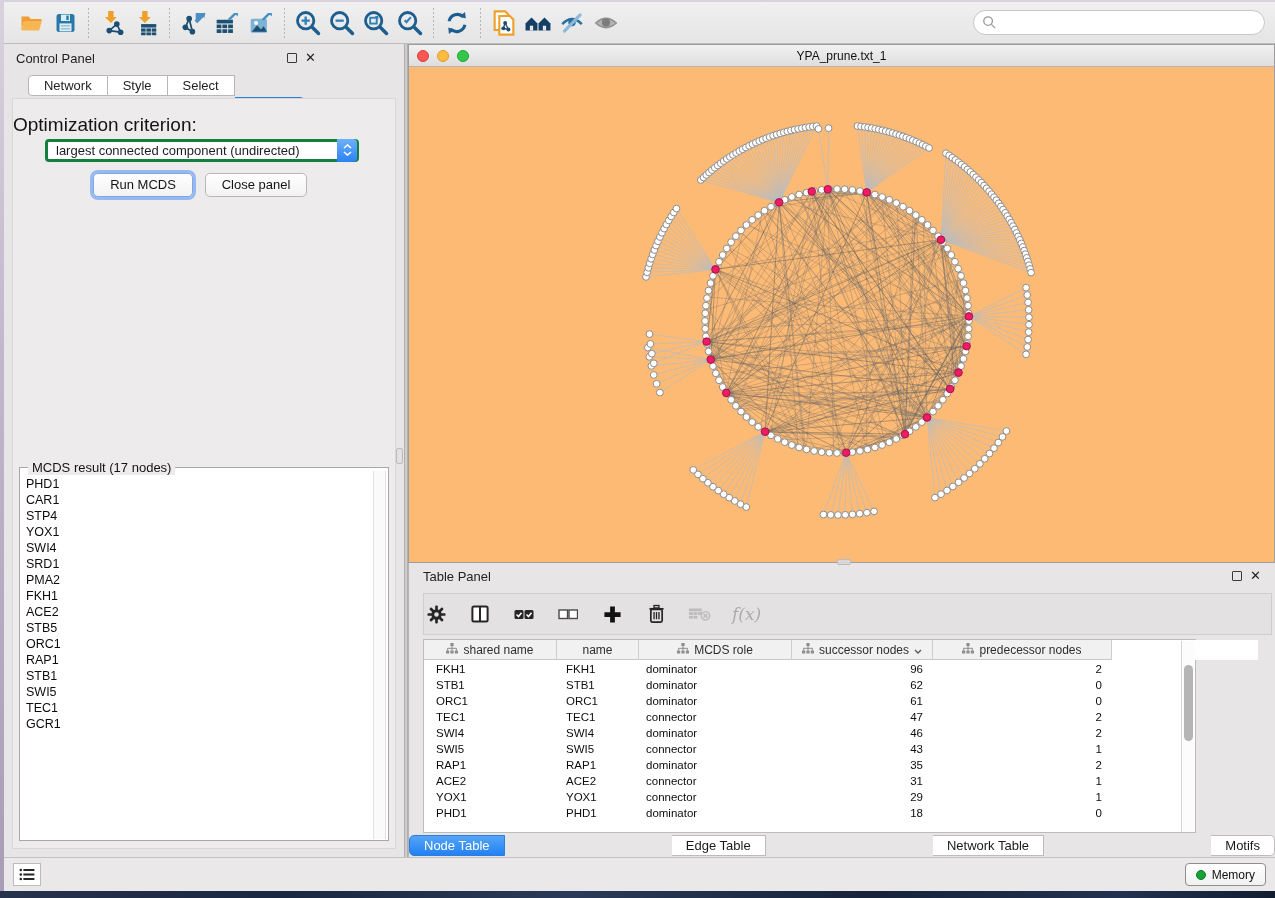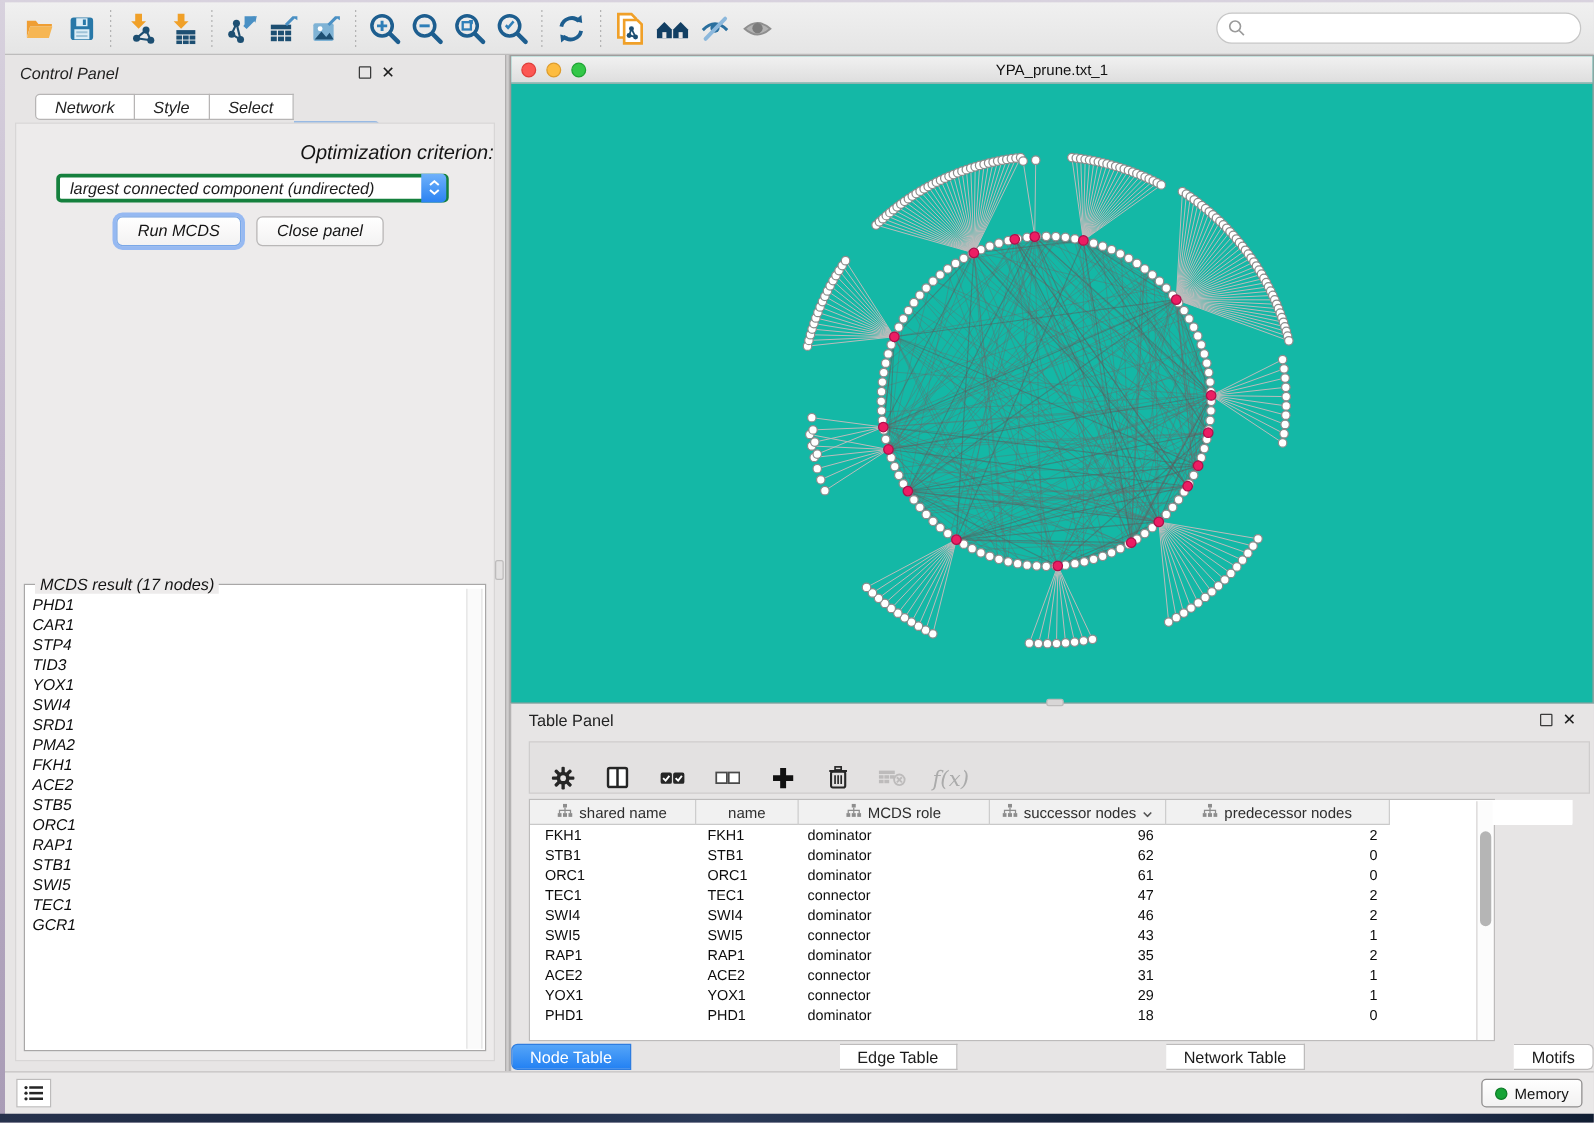--- a/index.html
+++ b/index.html
@@ -19,37 +19,37 @@
     display:flex; align-items:center; padding:0 10px; }
   .tb-btn { width:34px; height:32px; display:flex; align-items:center; justify-content:center; flex:0 0 auto; }
   .tb-sep { width:1px; height:30px; margin:0 6px; flex:0 0 auto;
     background:repeating-linear-gradient(180deg,#b4b4b4 0 2px,transparent 2px 4px); }
   .search-wrap { margin-left:auto; position:relative; }
   .search-input { width:292px; height:25px; border:1px solid #c6c6c6; border-radius:13px;
     background:#fff; padding:0 10px 0 28px; font-size:12px; outline:none; }
   .search-icon { position:absolute; left:9px; top:5px; }
 
   
-  .control-panel { position:absolute; left:0; top:42px; width:324px; height:813px; background:#e7e5e5;font-style:italic; }
+  .control-panel { position:absolute; left:0; top:42px; width:324px; height:813px; background:#e7e5e5; }
   .cp-header { position:absolute; left:0; top:0; width:100%; height:28px; display:flex; align-items:center; padding:0 12px; }
   .panel-title { font-size:13px; color:#222; }
   .win-btns { margin-left:auto; display:flex; align-items:center; gap:8px; }
   .float-icon { width:10px; height:10px; border:1.6px solid #3a3a3a; border-radius:1px; display:inline-block; }
   .close-icon { font-size:13px; font-weight:bold; color:#1d1d1d; line-height:10px; }
 
   .seg-tabs { position:absolute; left:0; top:31px; width:100%; display:flex; justify-content:center; }
   .seg-tab { height:21px; line-height:19px; padding:0 15px; background:#fff; border:1px solid #b7b5b5;
     border-left:none; font-size:13px; color:#222; }
   .seg-tab:first-child { border-left:1px solid #b7b5b5; border-radius:4px 0 0 4px; }
   .seg-tab:last-child { border-radius:0 4px 4px 0;margin-top:22px; }
   .seg-tab.active { background:linear-gradient(#55a5f8,#2381f3); color:#fff; border-color:#2e7de0; }
 
   .cp-content { position:absolute; left:8px; top:54px; width:384px; height:751px;
     background:#edebeb; border:1px solid #d8d6d6; }
-  .opt-label { position:absolute; left:0; top:15px; width:100%; text-align:right; font-size:16px; color:#141414; }
+  .opt-label { position:absolute; left:0; top:15px; width:100%; text-align:left; font-size:19px; color:#141414; }
   .mac-select { position:absolute; left:32px; top:40px; width:314px; height:23px; background:#fff;
     border:3px solid #15803d; border-radius:4px; display:flex; align-items:center; }
   .mac-select .val { flex:1; padding:0 8px; font-size:13px; white-space:nowrap; overflow:hidden; }
   .mac-select .stepper { width:20px; height:23px; margin:-1px -1px 0 0; border-radius:0 4px 4px 0;
     background:linear-gradient(#6fb1fa,#2a82f2); display:flex; flex-direction:column; align-items:center; justify-content:center; gap:2px; }
   .mac-btn { position:absolute; height:24px; background:linear-gradient(#ffffff,#f3f2f2); border:1px solid #b9b7b7;
     border-radius:5px; font-size:13px; color:#141414; text-align:center; line-height:22px; }
   .btn-run { left:80px; top:74px; width:100px; box-shadow:0 0 0 3px rgba(78,143,247,.55); border-color:#7aa8e8; }
   .btn-close { left:192px; top:74px; width:102px; }
 
@@ -64,35 +64,35 @@
   
   .v-splitter { position:absolute; left:400px; top:42px; width:4px; height:813px;
     background:#cfcdcd; border-left:1px solid #b0aeae; border-right:1px solid #b0aeae; }
   .v-grip { position:absolute; left:392px; top:446px; width:7px; height:16px; background:#e3e1e1;
     border:1px solid #bdbbbb; border-radius:2px; }
   .h-grip { position:absolute; left:428px; top:-4px; width:14px; height:6px; background:#d8d6d6;
     border:1px solid #bdbbbb; border-radius:2px; }
 
   
   .network-panel { position:absolute; left:404px; top:42px; width:867px; height:519px;
-    border:1px solid #9f9d9d; background:#14b8a6; }
+    border:1px solid #9f9d9d; background:#fdba74; }
   .net-titlebar { position:absolute; left:0; top:0; width:100%; height:22px;
     background:linear-gradient(#f1f1f1,#dedede); border-bottom:1px solid #b5b3b3;
     display:flex; align-items:center; }
   .traffic { display:flex; gap:8px; margin-left:8px; }
   .light { width:12px; height:12px; border-radius:50%; }
   .net-title { position:absolute; left:0; width:100%; text-align:center; font-size:12px; color:#111; }
   #net { position:absolute; left:0; top:22px; }
 
   
   .table-panel { position:absolute; left:404px; top:561px; width:867px; height:294px; background:#e7e5e5;
     border-left:1px solid #b5b3b3; }
   .tp-header { position:absolute; left:0; top:0; width:100%; height:26px; display:flex; align-items:center; padding:0 14px; }
   .tp-toolbar { position:absolute; left:14px; top:30px; width:849px; height:42px; background:#e3e1e1;
-    border:1px solid #cfcdcd; display:flex; align-items:flex-end; gap:20px; padding:0 14px; }
+    border:1px solid #cfcdcd; display:flex; align-items:center; gap:20px; padding:0 0; }
   .tp-tool { display:flex; align-items:center; justify-content:center; width:24px; height:24px; }
   .fx-label { font-family:"DejaVu Serif","Liberation Serif",serif; font-style:italic; font-size:17px; color:#ababab; }
 
   .table-wrap { position:absolute; left:14px; top:76px; width:773px; height:194px; background:#fff; border:1px solid #bdbbbb; }
   .t-head { position:absolute; left:0; top:0; width:834px; height:20px; display:flex;
     background:#f1f1f1; border-bottom:1px solid #c9c9c9; }
   .th-cell { display:flex; align-items:center; justify-content:center; gap:5px; height:20px;
     border-right:1px solid #cdcdcd; font-size:12px; color:#2e2e2e; flex:0 0 auto; }
   .th-cell.filler { border-right:none; background:#fff; flex:1 1 auto; }
   .t-body { position:absolute; left:0; top:21px; width:834px; }
@@ -309,21 +309,20 @@
         </span>
       </div>
       <div class="mac-btn btn-run">Run MCDS</div>
       <div class="mac-btn btn-close">Close panel</div>
       <div class="mcds-group">
         <div class="mcds-legend">MCDS result (17 nodes)</div>
         <div class="mcds-list" id="mcds-list">
               <div>PHD1</div>
               <div>CAR1</div>
               <div>STP4</div>
-              <div>TID3</div>
               <div>YOX1</div>
               <div>SWI4</div>
               <div>SRD1</div>
               <div>PMA2</div>
               <div>FKH1</div>
               <div>ACE2</div>
               <div>STB5</div>
               <div>ORC1</div>
               <div>RAP1</div>
               <div>STB1</div>

